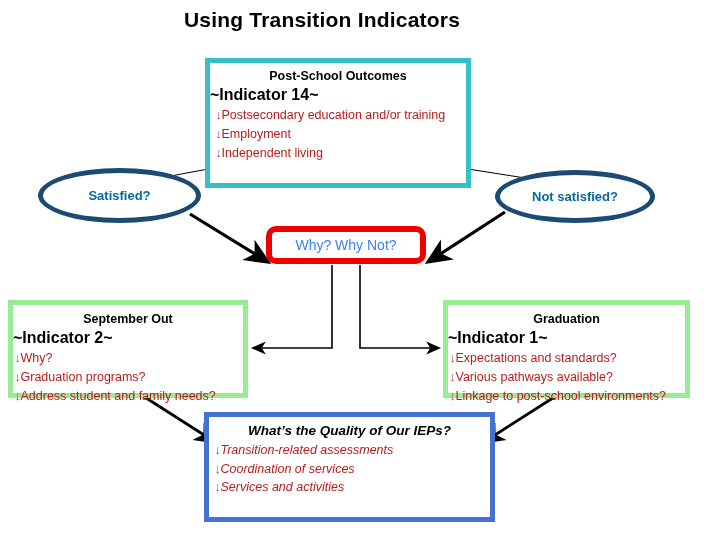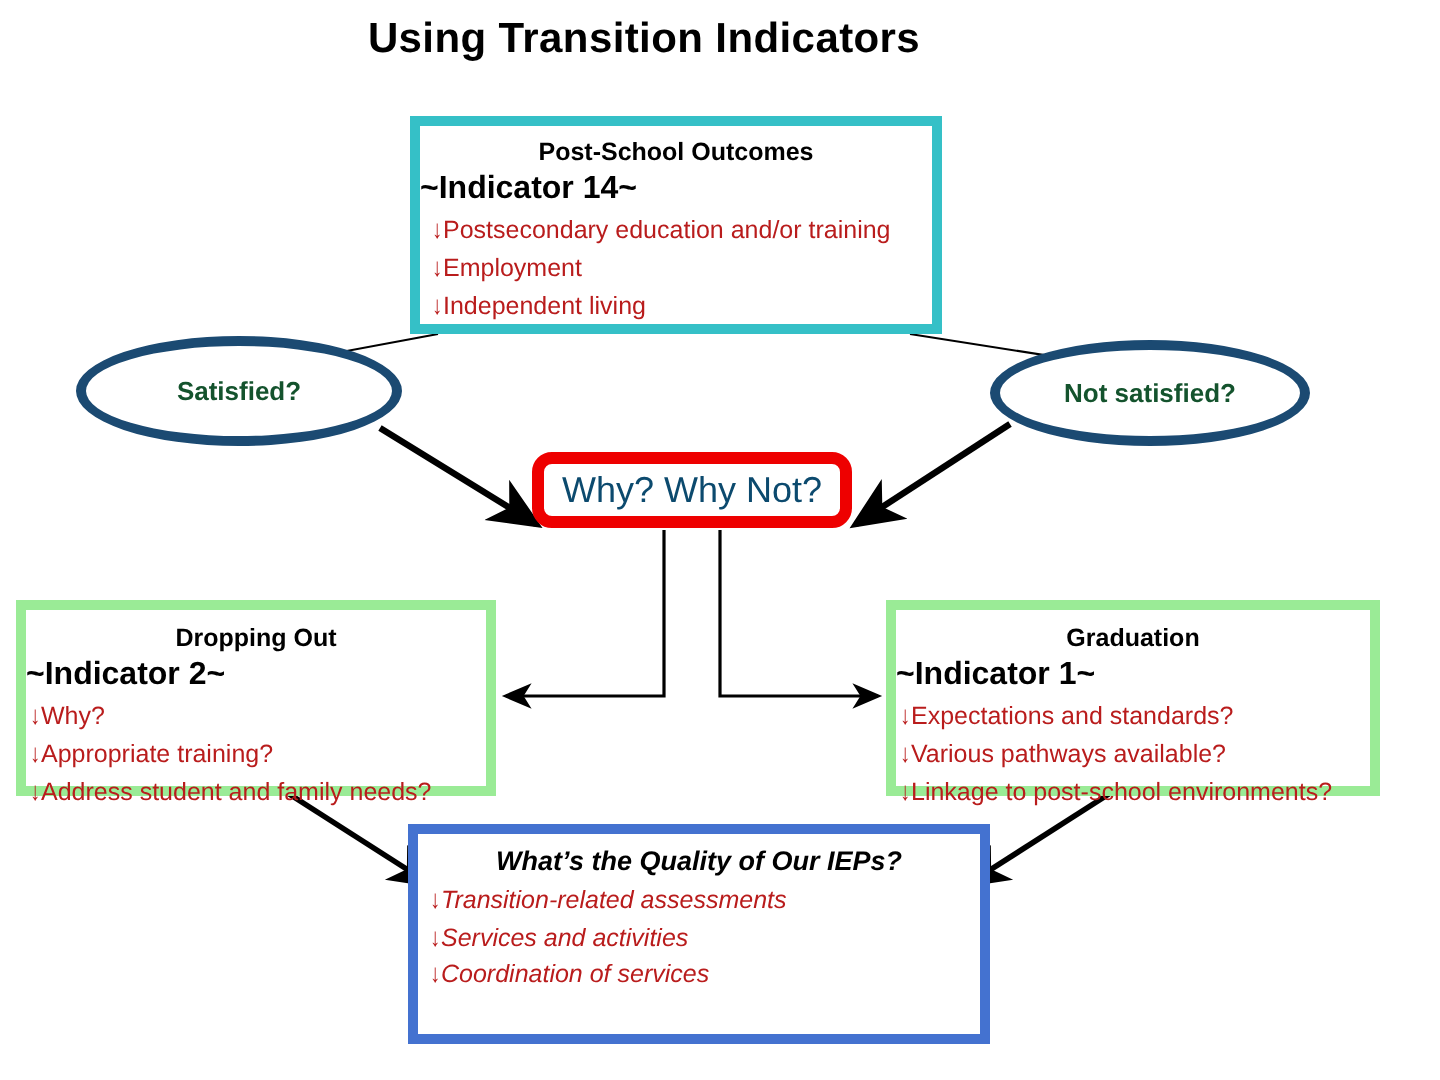--- a/index.html
+++ b/index.html
@@ -74,21 +74,21 @@
     transform: scaleX(0.8);
     transform-origin: left center;
     margin-right: -1px;
   }
 
   
   #box-outcomes {
     left: 205px;
     top: 58px;
     width: 266px;
-    height: 109px;
+    height: 130px;
     border: 5px solid #35c0c7;
     padding: 5px 0 0 0;
   }
   #box-outcomes .bullets { padding-left: 6px; }
 
   
   #box-dropping {
     left: 8px;
     top: 300px;
     width: 240px;
@@ -127,40 +127,40 @@
     top: 226px;
     width: 160px;
     height: 38px;
     border: 6px solid #ee0000;
     border-radius: 10px;
     display: flex;
     align-items: center;
     justify-content: center;
   }
   #box-why .lbl {
-    font-size: 18px;
-    color: #0c4a6e;
+    font-size: 14px;
+    color: #3b82f6;
     font-weight: normal;
   }
 
   
   .ellipse {
     position: absolute;
     background: #ffffff;
     border: 5px solid #1b4a72;
     border-radius: 50%;
     display: flex;
     align-items: center;
     justify-content: center;
     box-sizing: border-box;
   }
   .ellipse .lbl {
     font-size: 13px;
     font-weight: bold;
-    color: #14532d;
+    color: #0369a1;
     text-align: left;
   }
   #ellipse-satisfied {
     left: 38px;
     top: 168px;
     width: 163px;
     height: 55px;
   }
   #ellipse-notsatisfied {
     left: 495px;
@@ -224,42 +224,42 @@
   </div>
   <div class="ellipse" id="ellipse-notsatisfied">
     <span class="lbl">Not satisfied?</span>
   </div>
 
   <div class="box" id="box-why">
     <span class="lbl">Why?  Why Not?</span>
   </div>
 
   <div class="box" id="box-dropping">
-    <div class="hd">Dropping Out</div>
+    <div class="hd">September Out</div>
     <div class="sub">~Indicator 2~</div>
     <div class="bullets">
       <span class="bullet"><span class="bchar">↓</span><span>Why?</span></span>
-      <span class="bullet"><span class="bchar">↓</span><span>Appropriate training?</span></span>
+      <span class="bullet"><span class="bchar">↓</span><span>Graduation programs?</span></span>
       <span class="bullet"><span class="bchar">↓</span><span>Address student and family needs?</span></span>
     </div>
   </div>
 
   <div class="box" id="box-graduation">
     <div class="hd">Graduation</div>
     <div class="sub">~Indicator 1~</div>
     <div class="bullets">
       <span class="bullet"><span class="bchar">↓</span><span>Expectations and standards?</span></span>
       <span class="bullet"><span class="bchar">↓</span><span>Various pathways available?</span></span>
       <span class="bullet"><span class="bchar">↓</span><span>Linkage to post-school environments?</span></span>
     </div>
   </div>
 
   <div class="box" id="box-ieps">
     <div class="hd">What’s the Quality of Our IEPs?</div>
     <div class="bullets">
       <span class="bullet"><span class="bchar">↓</span><span>Transition-related assessments</span></span>
+      <span class="bullet"><span class="bchar">↓</span><span>Coordination of services</span></span>
       <span class="bullet"><span class="bchar">↓</span><span>Services and activities</span></span>
-      <span class="bullet"><span class="bchar">↓</span><span>Coordination of services</span></span>
     </div>
   </div>
 
 
 </div>
 
 </body></html>

